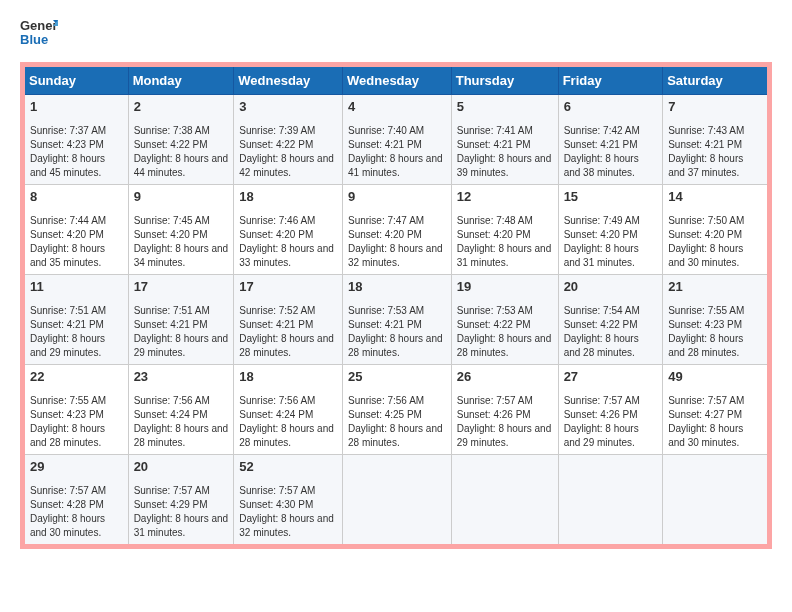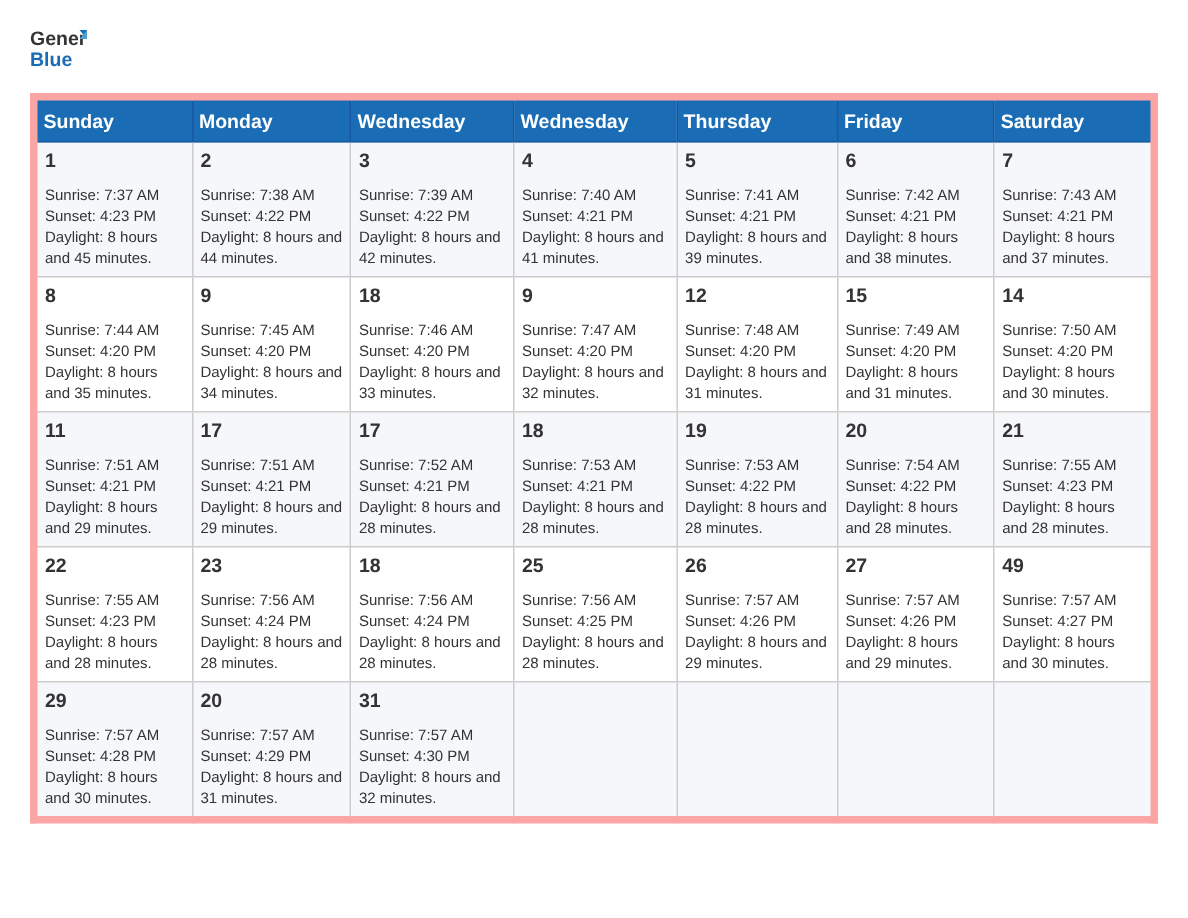--- a/index.html
+++ b/index.html
@@ -354,21 +354,21 @@
       </td>
         <td>
         <span class="day-num">20</span>
         <div class="cell-text">
           Sunrise: 7:57 AM<br>
           Sunset: 4:29 PM<br>
           Daylight: 8 hours and 31 minutes.
         </div>
       </td>
         <td>
-        <span class="day-num">31</span>
+        <span class="day-num">52</span>
         <div class="cell-text">
           Sunrise: 7:57 AM<br>
           Sunset: 4:30 PM<br>
           Daylight: 8 hours and 32 minutes.
         </div>
       </td>
         <td class="empty-cell"></td>
         <td class="empty-cell"></td>
         <td class="empty-cell"></td>
         <td class="empty-cell"></td>

